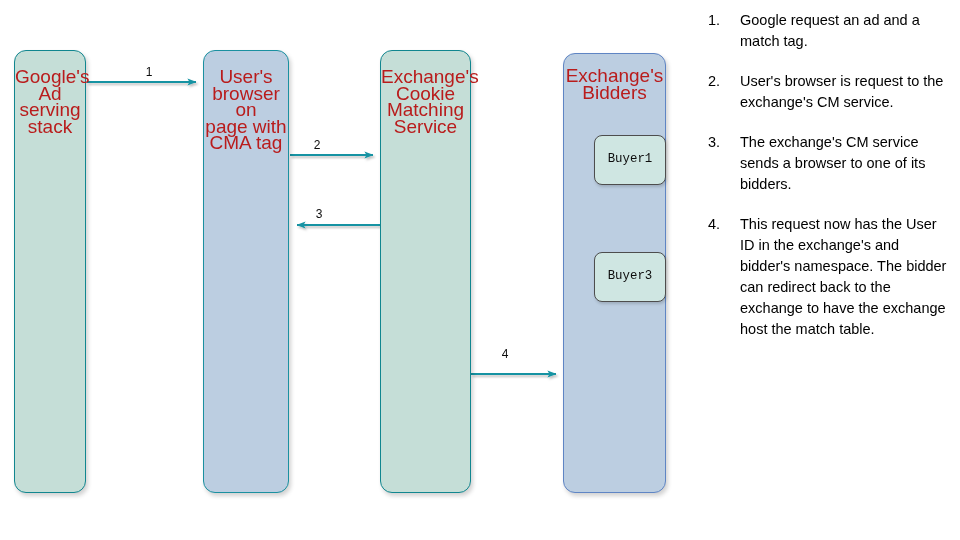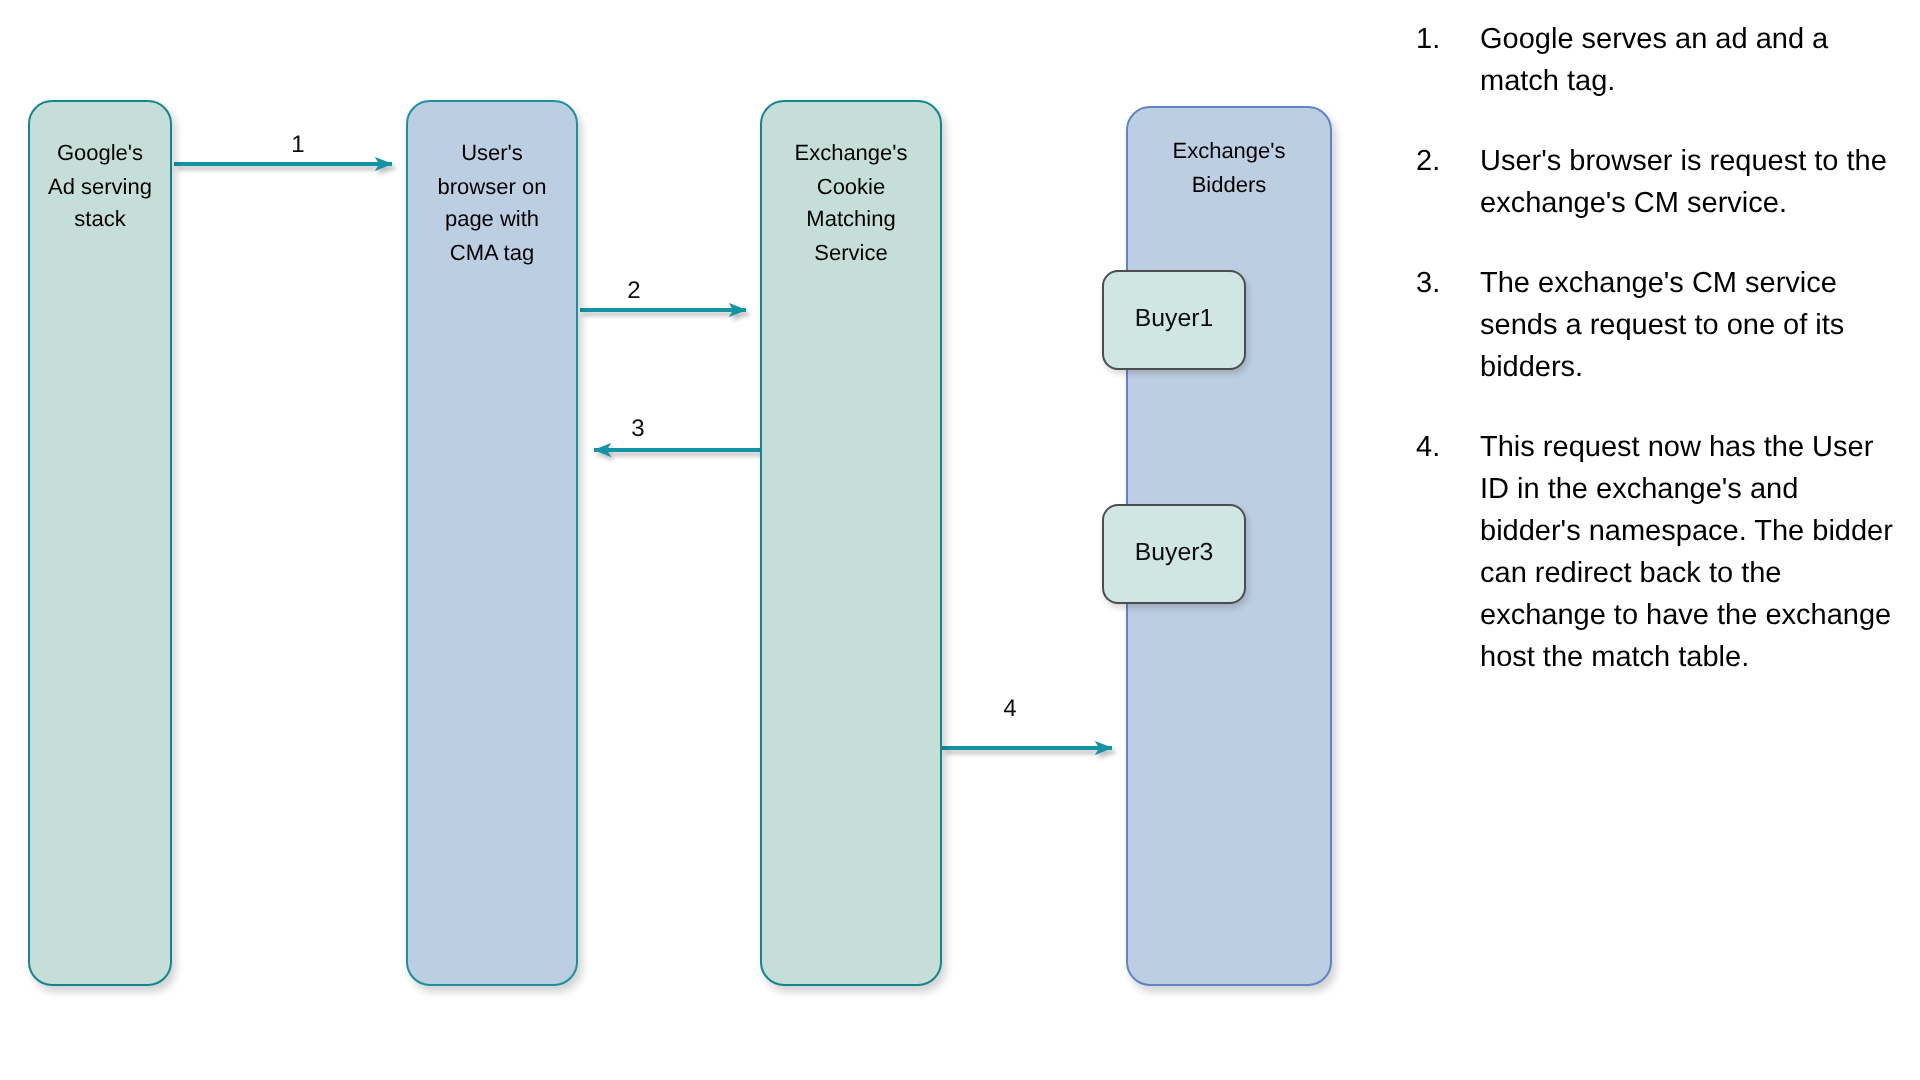--- a/index.html
+++ b/index.html
@@ -28,23 +28,23 @@
     box-sizing: border-box;
     border-radius: 12px;
     box-shadow: 2px 3px 4px rgba(0,0,0,0.18);
     text-align: center;
   }
   .node .node-label {
     display: block;
     position: absolute;
     left: 0;
     right: 0;
-    font-size: 11px;
+    font-size: 19px;
     line-height: 16.5px;
-    color: #000000;
+    color: #b91c1c;
     white-space: pre-line;
   }
   .node.green {
     background: #c5ded7;
     border: 1.4px solid #11868f;
   }
   .node.blue {
     background: #bccee1;
     border: 1.4px solid #5f85c4;
   }
@@ -60,25 +60,26 @@
   #node-cms .node-label         { top: 18px; }
   #node-bidders     { left: 563px; top: 53px; width: 103px; height: 440px; }
   #node-bidders .node-label     { top: 14px; }
 
   
   .buyer {
     position: absolute;
     box-sizing: border-box;
     width: 72px;
     height: 50px;
-    left: 551px;
+    left: 594px;
     background: #cfe6e2;
     border: 1.1px solid #4d4d4d;
     border-radius: 8px;
     box-shadow: 1px 2px 3px rgba(0,0,0,0.16);
+    font-family: Liberation Mono, monospace;
   }
   .buyer span {
     position: absolute;
     left: 0; right: 0;
     top: 16px;
     text-align: center;
     font-size: 12.4px;
     line-height: 14px;
     color: #0d0d0d;
   }
@@ -190,29 +191,29 @@
   <div class="buyer" id="buyer-0">
     <span>Buyer1</span>
   </div>
   <div class="buyer" id="buyer-2">
     <span>Buyer3</span>
   </div>
 
   <div id="steps">
     <div class="step">
       <div class="step-num">1.</div>
-      <div class="step-text">Google serves an ad and a match tag.</div>
+      <div class="step-text">Google request an ad and a match tag.</div>
     </div>
     <div class="step">
       <div class="step-num">2.</div>
       <div class="step-text">User's browser is request to the exchange's CM service.</div>
     </div>
     <div class="step">
       <div class="step-num">3.</div>
-      <div class="step-text">The exchange's CM service sends a request to one of its bidders.</div>
+      <div class="step-text">The exchange's CM service sends a browser to one of its bidders.</div>
     </div>
     <div class="step">
       <div class="step-num">4.</div>
       <div class="step-text">This request now has the User ID in the exchange's and bidder's namespace. The bidder can redirect back to the exchange to have the exchange host the match table.</div>
     </div>
   </div>
 
 </div>
 
 </body></html>

